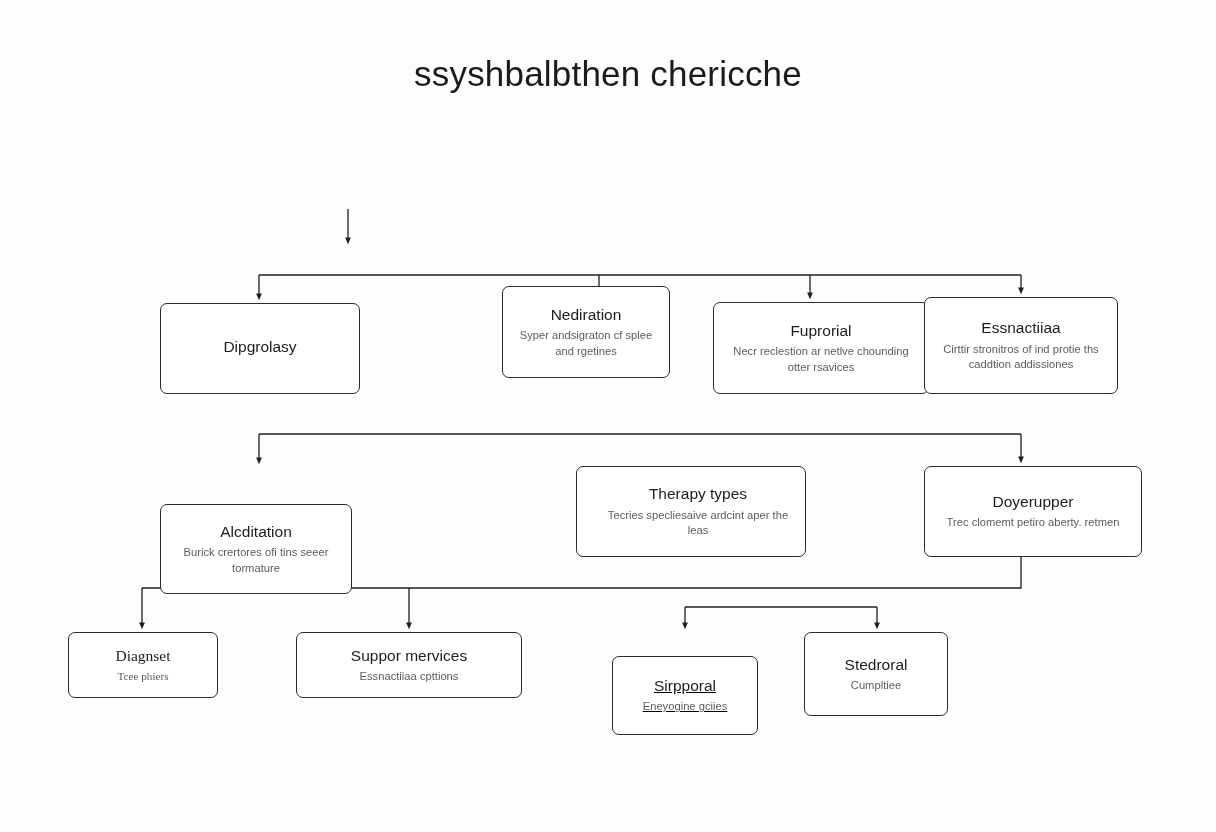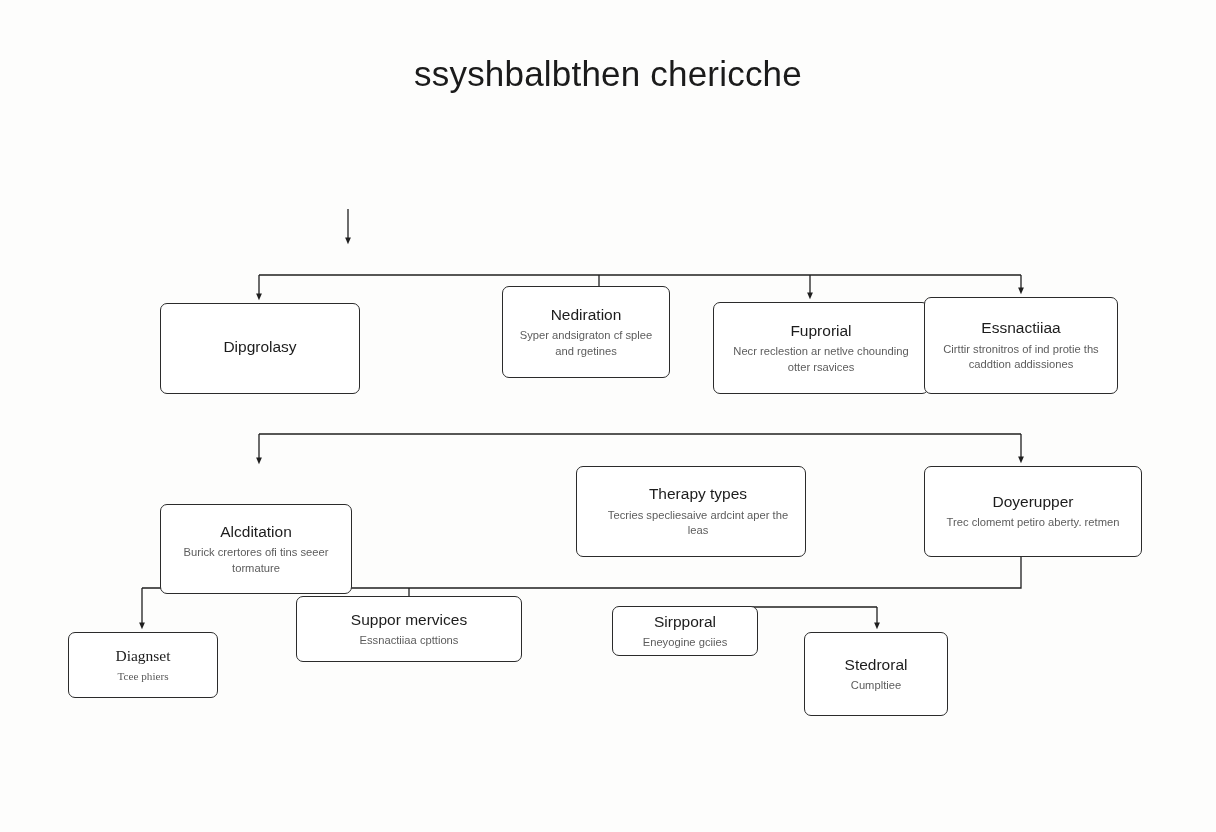--- a/index.html
+++ b/index.html
@@ -73,22 +73,22 @@
   #n-r2a { left: 160px; top: 303px; width: 200px; height: 91px; }
   #n-r2b { left: 502px; top: 286px; width: 168px; height: 92px; }
   #n-r2c { left: 713px; top: 302px; width: 216px; height: 92px; }
   #n-r2d { left: 924px; top: 297px; width: 194px; height: 97px; }
   
   #n-r3a { left: 160px; top: 467px; width: 192px; height: 90px; margin-top: 37px; }
   #n-r3b { left: 576px; top: 466px; width: 230px; height: 91px; padding-left: 24px; }
   #n-r3c { left: 924px; top: 466px; width: 218px; height: 91px; }
   
   #n-r4a { left: 68px; top: 632px; width: 150px; height: 66px; font-family: Liberation Serif, serif; }
-  #n-r4b { left: 296px; top: 596px; width: 226px; height: 66px; }
-  #n-r4c { left: 612px; top: 606px; width: 146px; height: 50px; }
+  #n-r4b { left: 296px; top: 632px; width: 226px; height: 66px; }
+  #n-r4c { left: 612px; top: 656px; width: 146px; height: 79px; text-decoration: underline; }
   #n-r4d { left: 804px; top: 632px; width: 144px; height: 84px; }
 </style>
 </head>
 <body>
 
 <div id="canvas">
 
   <div class="diagram-title">ssyshbalbthen chericche</div>
 
   <svg id="edges" viewBox="0 0 1216 832" width="1216" height="832" xmlns="http://www.w3.org/2000/svg">

